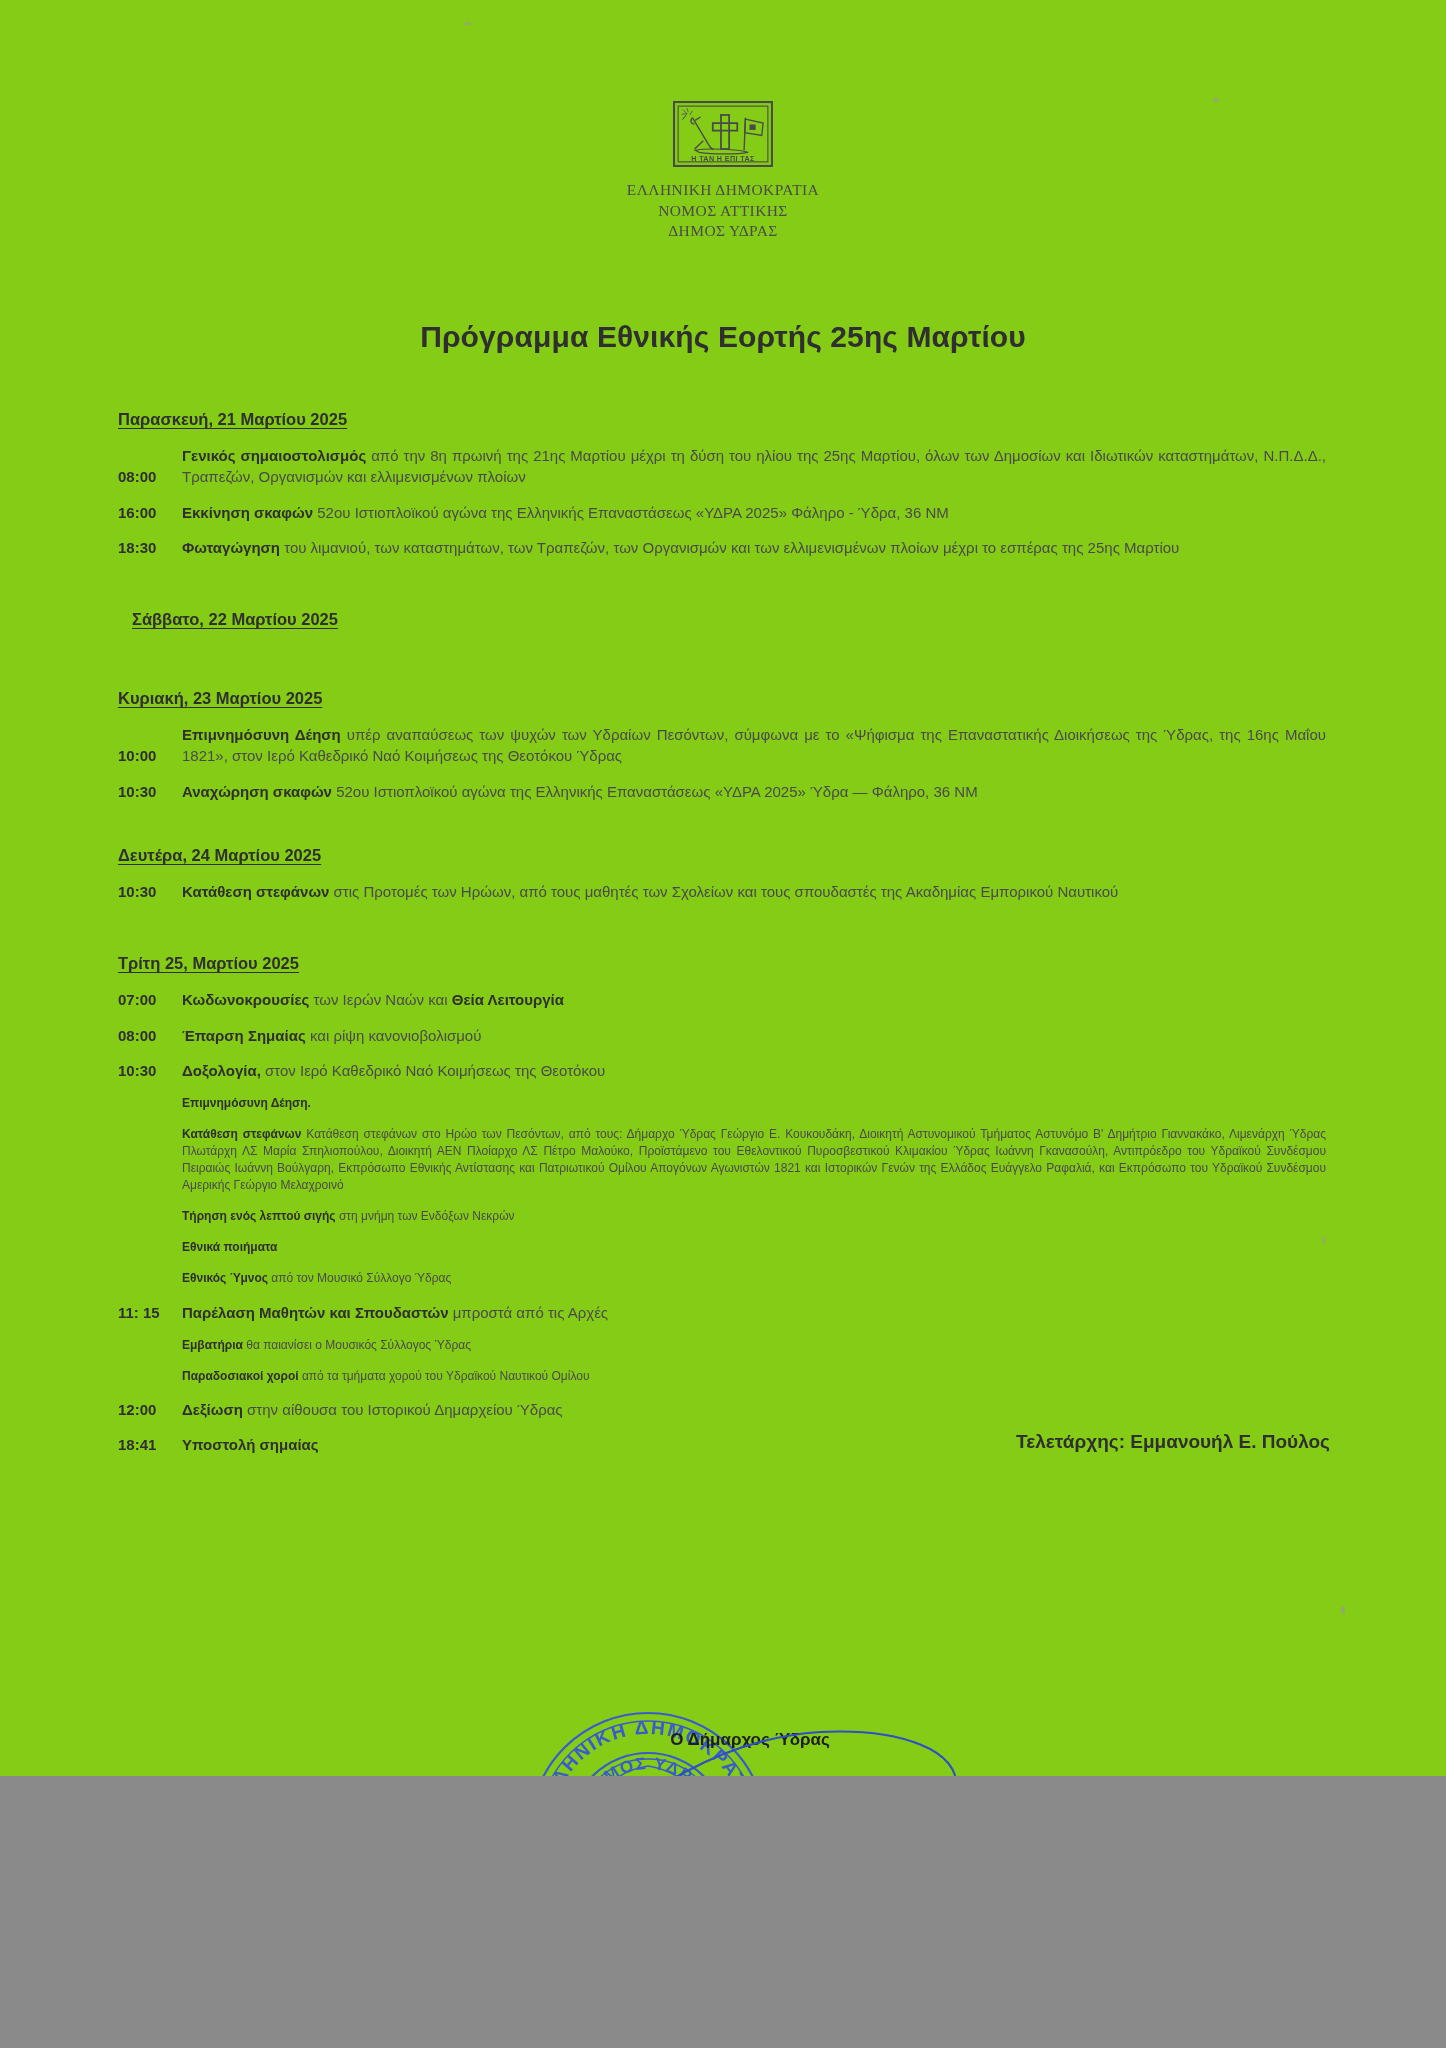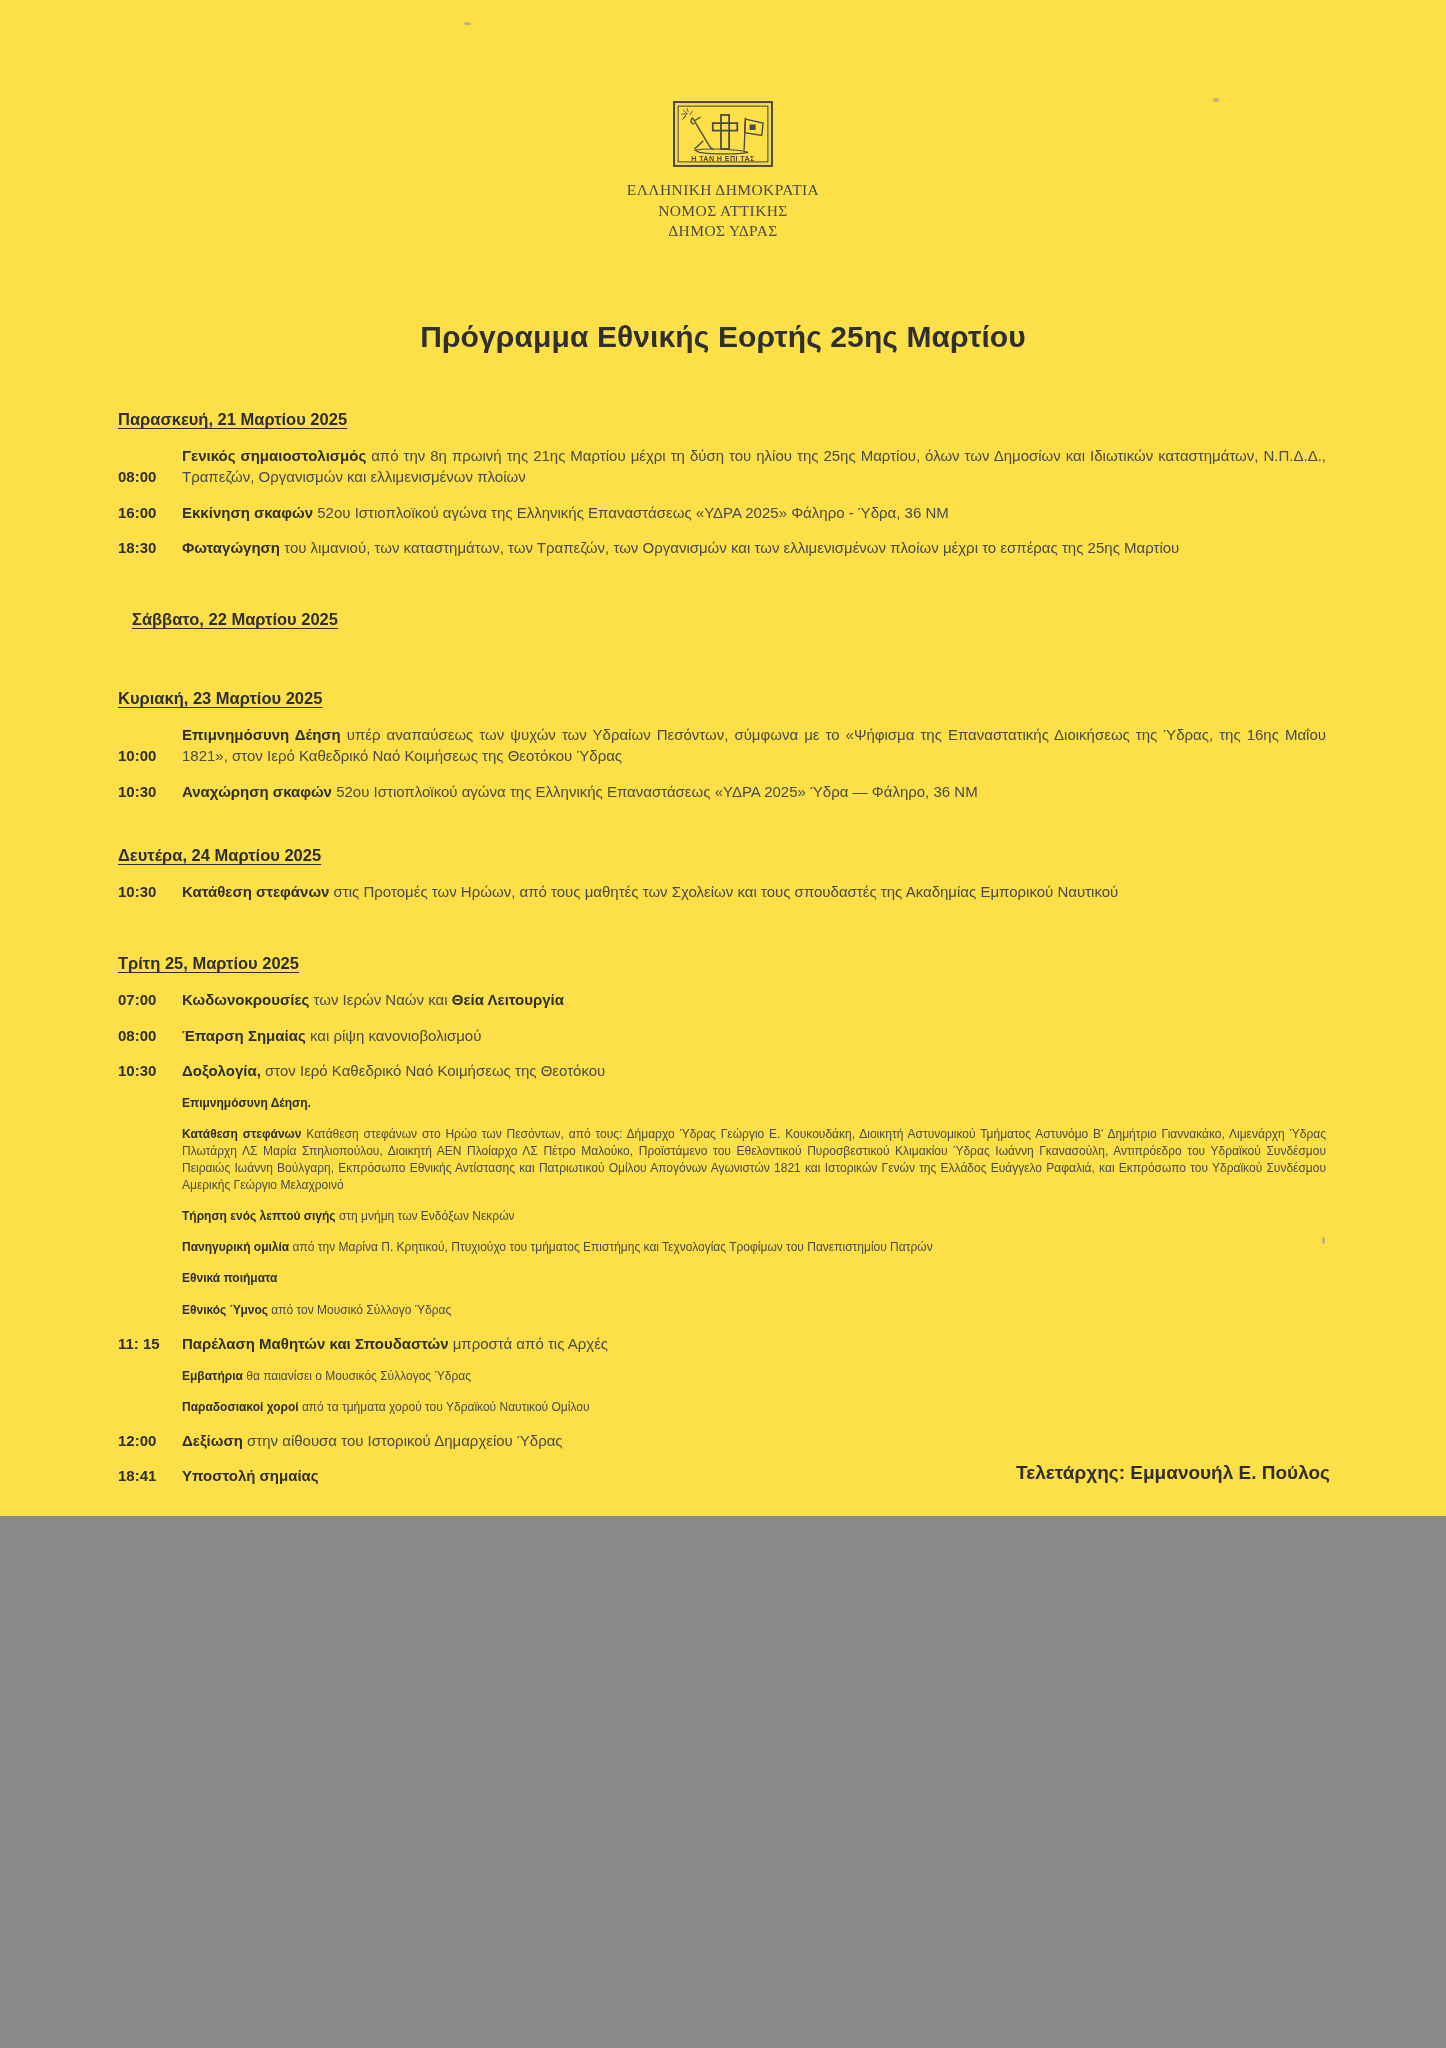--- a/index.html
+++ b/index.html
@@ -4,23 +4,23 @@
 <title>Πρόγραμμα Εθνικής Εορτής 25ης Μαρτίου</title>
 <style>
   html, body {
     margin: 0;
     padding: 0;
     background: #8a8a8a;
   }
   .page {
     position: relative;
     width: 1446px;
-    height: 1516px;
+    height: 1776px;
     margin: 0 auto;
-    background: #fde047;
+    background: #84cc16;
     font-family: "Liberation Sans", sans-serif;
     color: #3a3a3a;
     overflow: hidden;
   }
 
   
   .speck {
     position: absolute;
     background: #9a9a9a;
     border-radius: 50%;
@@ -308,21 +308,20 @@
         <div class="time">10:30</div>
         <div class="etext"><b>Δοξολογία,</b><span> στον Ιερό  Καθεδρικό Ναό Κοιμήσεως της Θεοτόκου</span></div>
       </div>
 
       <div class="subentry"><b>Επιμνημόσυνη Δέηση.</b><span></span></div>
 
       <div class="subentry"><b>Κατάθεση στεφάνων</b><span> Κατάθεση στεφάνων στο Ηρώο των Πεσόντων, από τους: Δήμαρχο Ύδρας Γεώργιο Ε. Κουκουδάκη, Διοικητή Αστυνομικού Τμήματος Αστυνόμο Β' Δημήτριο Γιαννακάκο, Λιμενάρχη Ύδρας Πλωτάρχη ΛΣ Μαρία Σπηλιοπούλου, Διοικητή ΑΕΝ Πλοίαρχο ΛΣ Πέτρο Μαλούκο, Προϊστάμενο του Εθελοντικού Πυροσβεστικού Κλιμακίου Ύδρας Ιωάννη Γκανασούλη, Αντιπρόεδρο του Υδραϊκού Συνδέσμου Πειραιώς Ιωάννη Βούλγαρη, Εκπρόσωπο Εθνικής Αντίστασης και Πατριωτικού Ομίλου Απογόνων Αγωνιστών 1821 και Ιστορικών Γενών της Ελλάδος Ευάγγελο Ραφαλιά, και Εκπρόσωπο του Υδραϊκού Συνδέσμου Αμερικής Γεώργιο Μελαχροινό</span></div>
 
       <div class="subentry"><b>Τήρηση ενός λεπτού σιγής</b><span> στη μνήμη των Ενδόξων Νεκρών</span></div>
 
-      <div class="subentry"><b>Πανηγυρική ομιλία</b><span> από την Μαρίνα Π. Κρητικού, Πτυχιούχο του τμήματος Επιστήμης και Τεχνολογίας Τροφίμων του Πανεπιστημίου Πατρών</span></div>
 
       <div class="subentry"><b>Εθνικά ποιήματα</b><span></span></div>
 
       <div class="subentry"><b>Εθνικός Ύμνος</b><span> από τον Μουσικό Σύλλογο Ύδρας</span></div>
 
       <div class="entry">
         <div class="time">11: 15</div>
         <div class="etext"><b>Παρέλαση Μαθητών και Σπουδαστών</b><span> μπροστά από τις Αρχές</span></div>
       </div>
 

